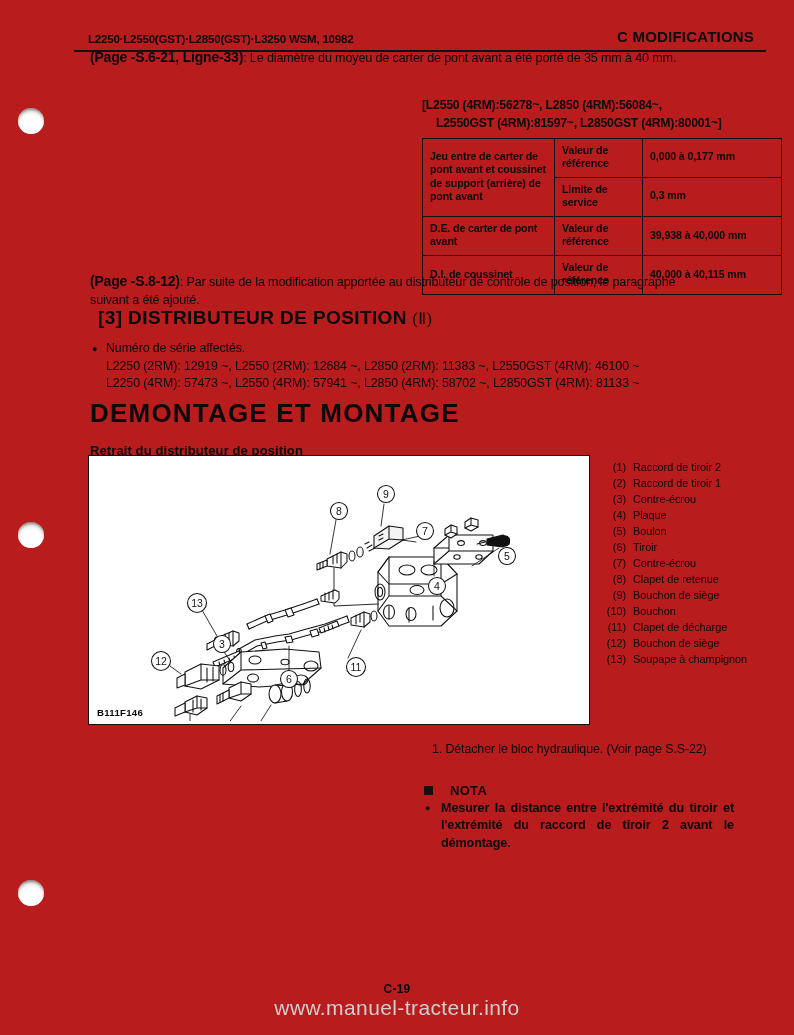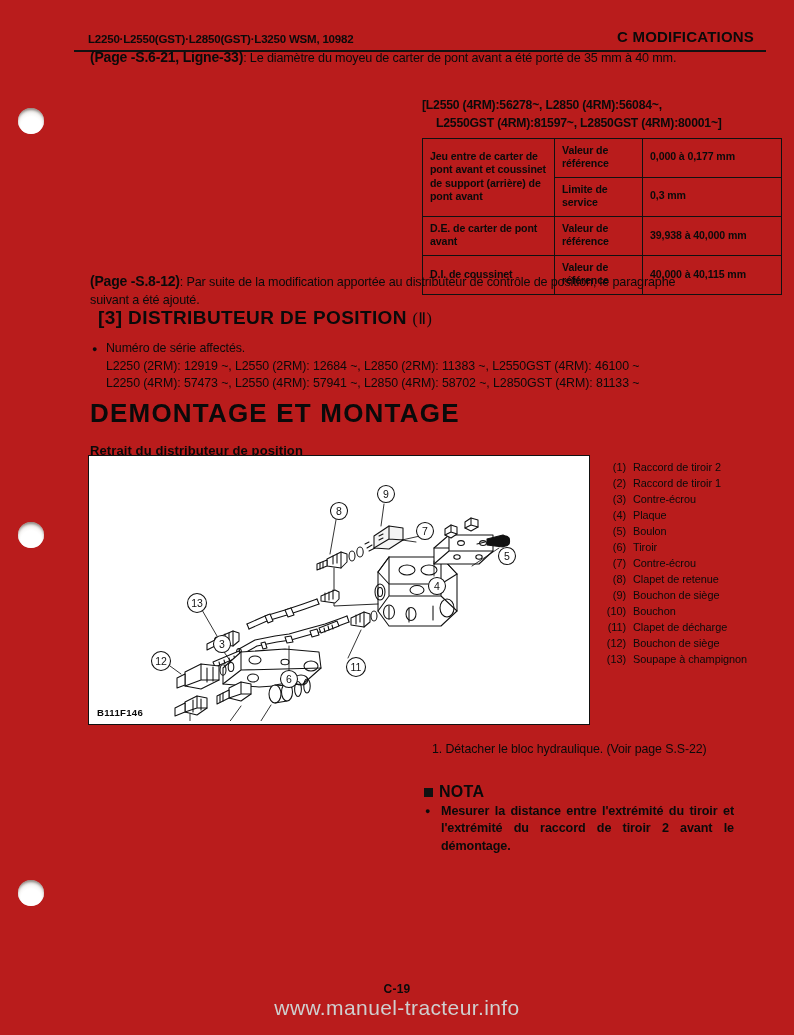--- a/index.html
+++ b/index.html
@@ -218,25 +218,26 @@
     line-height: 1.5;
     letter-spacing: -0.1px;
   }
   .nota {
     position: absolute;
     left: 424px;
     top: 783px;
     width: 310px;
   }
   .nota-title {
-    font-size: 16px;
+    font-size: 13px;
     font-weight: 700;
     letter-spacing: 0.3px;
     display: flex;
     align-items: center;
+    gap: 11px;
   }
   .nota-sq {
     width: 9px;
     height: 9px;
     background: #111;
     margin-right: 6px;
     display: inline-block;
   }
   .nota-body {
     position: relative;

